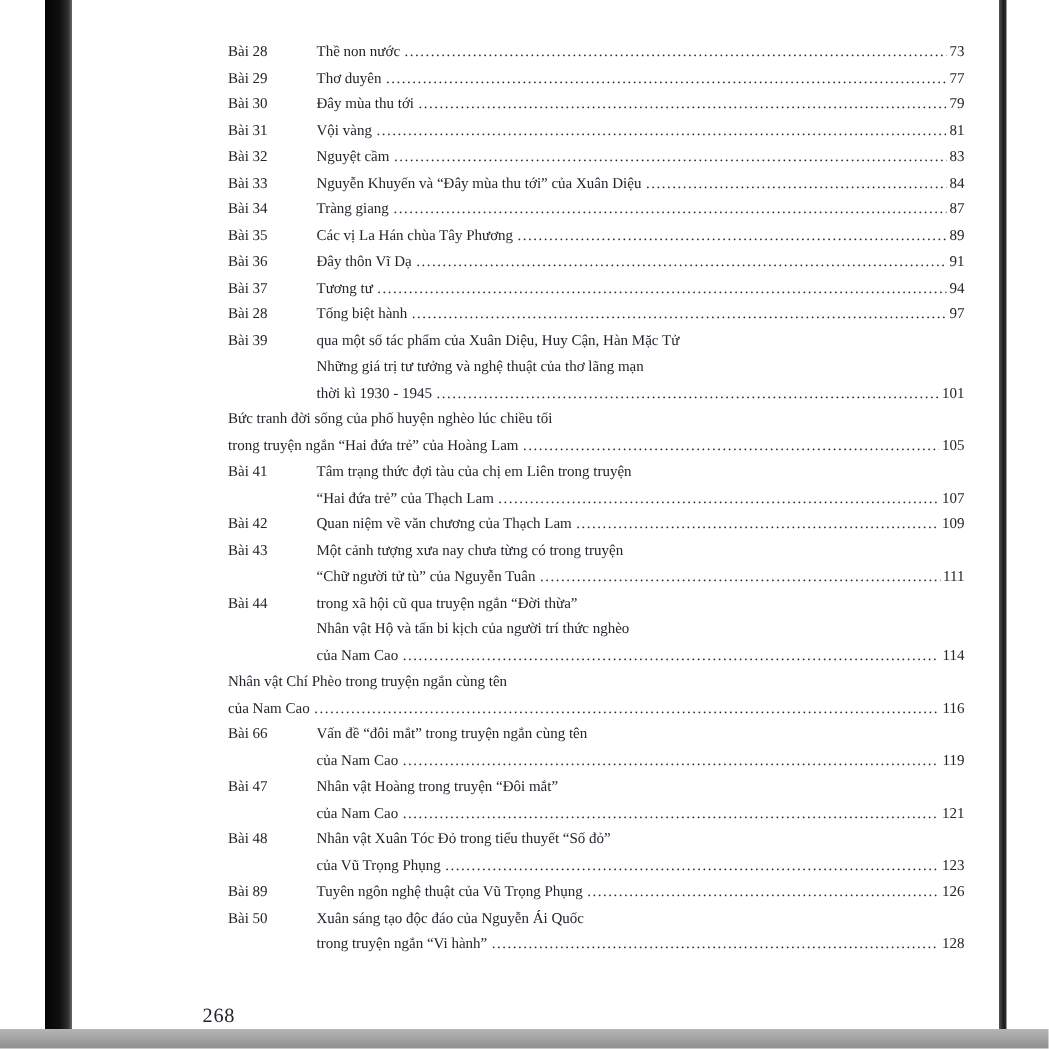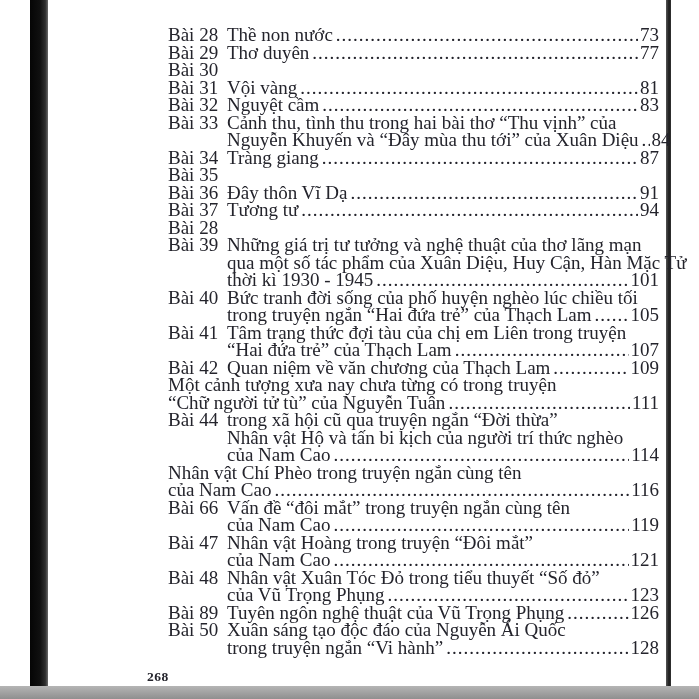--- a/index.html
+++ b/index.html
@@ -20,23 +20,23 @@
     position: absolute; left: 666px; top: 0;
     width: 5px; height: 686px;
     background: linear-gradient(to right, #555555, #1c1c1c 60%, #333333);
   }
   .bottom-strip {
     position: absolute; left: 0; bottom: 0;
     width: 699px; height: 13px;
     background: linear-gradient(to bottom, #b5b5b5, #8f8f8f);
   }
   .toc {
-    position: absolute; left: 168px; top: 26px;
+    position: absolute; left: 152px; top: 26px;
     width: 491px;
-    font-size: 19px;
+    font-size: 10px;
     line-height: 17.5px;
     font-family: Liberation Serif, serif;
   }
   .toc-entry { display: flex; }
   .toc-label { flex: 0 0 59px; width: 59px; white-space: nowrap; }
   .toc-body { flex: 1 1 auto; min-width: 0; }
   .toc-line { display: flex; align-items: center; }
   .toc-text { white-space: nowrap; }
   .leader {
     flex: 1 1 auto;
@@ -44,22 +44,22 @@
     white-space: nowrap;
     margin-left: 3px;
     min-width: 8px;
   }
   .leader::after {
     content: "..........................................................................................................................................................................";
     letter-spacing: 1px;
   }
   .toc-page { flex: 0 0 auto; padding-left: 2px; white-space: nowrap; }
   .page-number {
-    position: absolute; left: 147px; top: 669px;
-    font-weight: bold;
+    position: absolute; left: 135px; top: 669px;
+    font-weight: normal;
     font-size: 13.5px;
     letter-spacing: 0.5px;
     text-align: right;
   }
 </style>
 </head>
 <body>
 
 <div class="page">
   <div class="spine-bar"></div>
@@ -81,20 +81,27 @@
         <div class="toc-body">
           <div class="toc-line">
             <span class="toc-text">Thơ duyên</span>
             <span class="leader"></span>
             <span class="toc-page">77</span>
           </div>
         </div>
       </div>
       <div class="toc-entry">
         <div class="toc-label">Bài 30</div>
+        <div class="toc-body">
+          <div class="toc-line">
+            <span class="toc-text">Đây mùa thu tới</span>
+            <span class="leader"></span>
+            <span class="toc-page">79</span>
+          </div>
+        </div>
       </div>
       <div class="toc-entry">
         <div class="toc-label">Bài 31</div>
         <div class="toc-body">
           <div class="toc-line">
             <span class="toc-text">Vội vàng</span>
             <span class="leader"></span>
             <span class="toc-page">81</span>
           </div>
         </div>
@@ -106,41 +113,45 @@
             <span class="toc-text">Nguyệt cầm</span>
             <span class="leader"></span>
             <span class="toc-page">83</span>
           </div>
         </div>
       </div>
       <div class="toc-entry">
         <div class="toc-label">Bài 33</div>
         <div class="toc-body">
           <div class="toc-line">
-            <span class="toc-text">Cảnh thu, tình thu trong hai bài thơ “Thu vịnh” của</span>
-          </div>
-          <div class="toc-line">
             <span class="toc-text">Nguyễn Khuyến và “Đây mùa thu tới” của Xuân Diệu</span>
             <span class="leader"></span>
             <span class="toc-page">84</span>
           </div>
         </div>
       </div>
       <div class="toc-entry">
         <div class="toc-label">Bài 34</div>
         <div class="toc-body">
           <div class="toc-line">
             <span class="toc-text">Tràng giang</span>
             <span class="leader"></span>
             <span class="toc-page">87</span>
           </div>
         </div>
       </div>
       <div class="toc-entry">
         <div class="toc-label">Bài 35</div>
+        <div class="toc-body">
+          <div class="toc-line">
+            <span class="toc-text">Các vị La Hán chùa Tây Phương</span>
+            <span class="leader"></span>
+            <span class="toc-page">89</span>
+          </div>
+        </div>
       </div>
       <div class="toc-entry">
         <div class="toc-label">Bài 36</div>
         <div class="toc-body">
           <div class="toc-line">
             <span class="toc-text">Đây thôn Vĩ Dạ</span>
             <span class="leader"></span>
             <span class="toc-page">91</span>
           </div>
         </div>
@@ -150,45 +161,51 @@
         <div class="toc-body">
           <div class="toc-line">
             <span class="toc-text">Tương tư</span>
             <span class="leader"></span>
             <span class="toc-page">94</span>
           </div>
         </div>
       </div>
       <div class="toc-entry">
         <div class="toc-label">Bài 28</div>
+        <div class="toc-body">
+          <div class="toc-line">
+            <span class="toc-text">Tống biệt hành</span>
+            <span class="leader"></span>
+            <span class="toc-page">97</span>
+          </div>
+        </div>
       </div>
       <div class="toc-entry">
         <div class="toc-label">Bài 39</div>
         <div class="toc-body">
           <div class="toc-line">
+            <span class="toc-text">qua một số tác phẩm của Xuân Diệu, Huy Cận, Hàn Mặc Tử</span>
+          </div>
+          <div class="toc-line">
             <span class="toc-text">Những giá trị tư tưởng và nghệ thuật của thơ lãng mạn</span>
           </div>
           <div class="toc-line">
-            <span class="toc-text">qua một số tác phẩm của Xuân Diệu, Huy Cận, Hàn Mặc Tử</span>
-          </div>
-          <div class="toc-line">
             <span class="toc-text">thời kì 1930 - 1945</span>
             <span class="leader"></span>
             <span class="toc-page">101</span>
           </div>
         </div>
       </div>
       <div class="toc-entry">
-        <div class="toc-label">Bài 40</div>
         <div class="toc-body">
           <div class="toc-line">
             <span class="toc-text">Bức tranh đời sống của phố huyện nghèo lúc chiều tối</span>
           </div>
           <div class="toc-line">
-            <span class="toc-text">trong truyện ngắn “Hai đứa trẻ” của Thạch Lam</span>
+            <span class="toc-text">trong truyện ngắn “Hai đứa trẻ” của Hoàng Lam</span>
             <span class="leader"></span>
             <span class="toc-page">105</span>
           </div>
         </div>
       </div>
       <div class="toc-entry">
         <div class="toc-label">Bài 41</div>
         <div class="toc-body">
           <div class="toc-line">
             <span class="toc-text">Tâm trạng thức đợi tàu của chị em Liên trong truyện</span>
@@ -204,20 +221,21 @@
         <div class="toc-label">Bài 42</div>
         <div class="toc-body">
           <div class="toc-line">
             <span class="toc-text">Quan niệm về văn chương của Thạch Lam</span>
             <span class="leader"></span>
             <span class="toc-page">109</span>
           </div>
         </div>
       </div>
       <div class="toc-entry">
+        <div class="toc-label">Bài 43</div>
         <div class="toc-body">
           <div class="toc-line">
             <span class="toc-text">Một cảnh tượng xưa nay chưa từng có trong truyện</span>
           </div>
           <div class="toc-line">
             <span class="toc-text">“Chữ người tử tù” của Nguyễn Tuân</span>
             <span class="leader"></span>
             <span class="toc-page">111</span>
           </div>
         </div>

